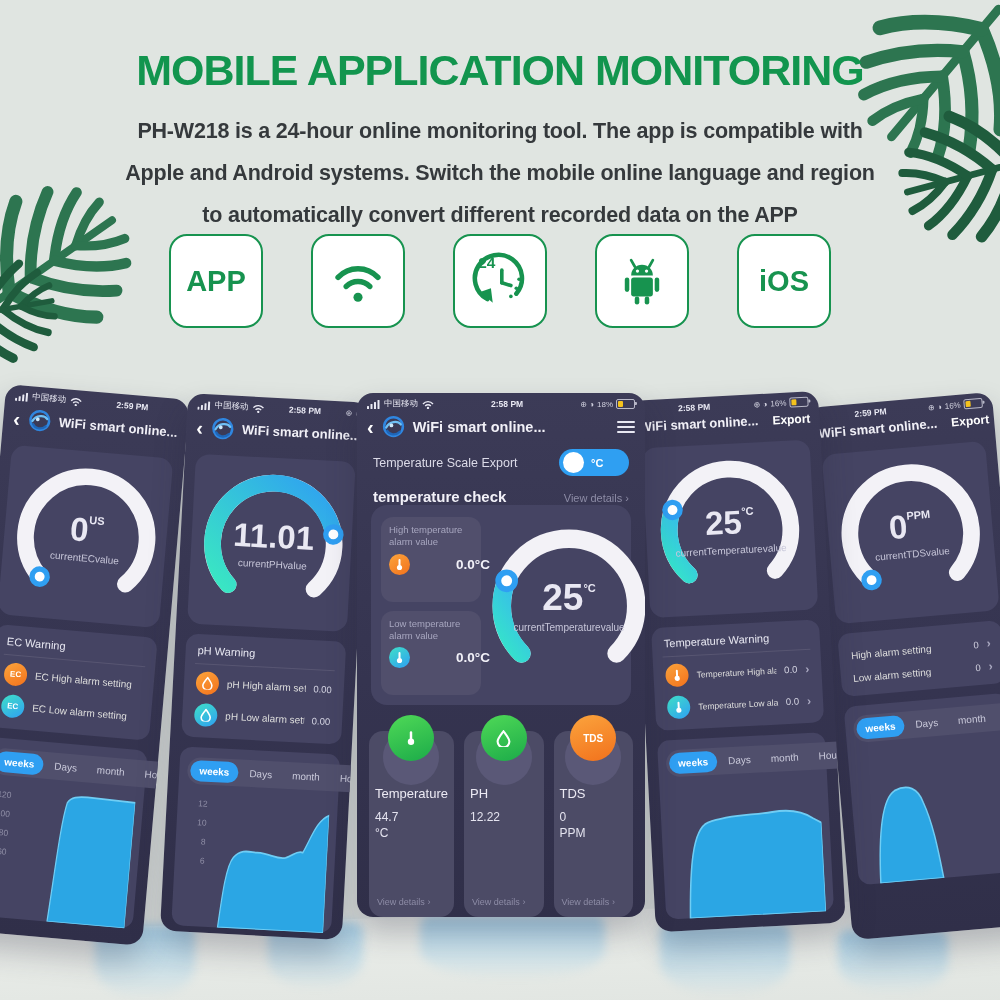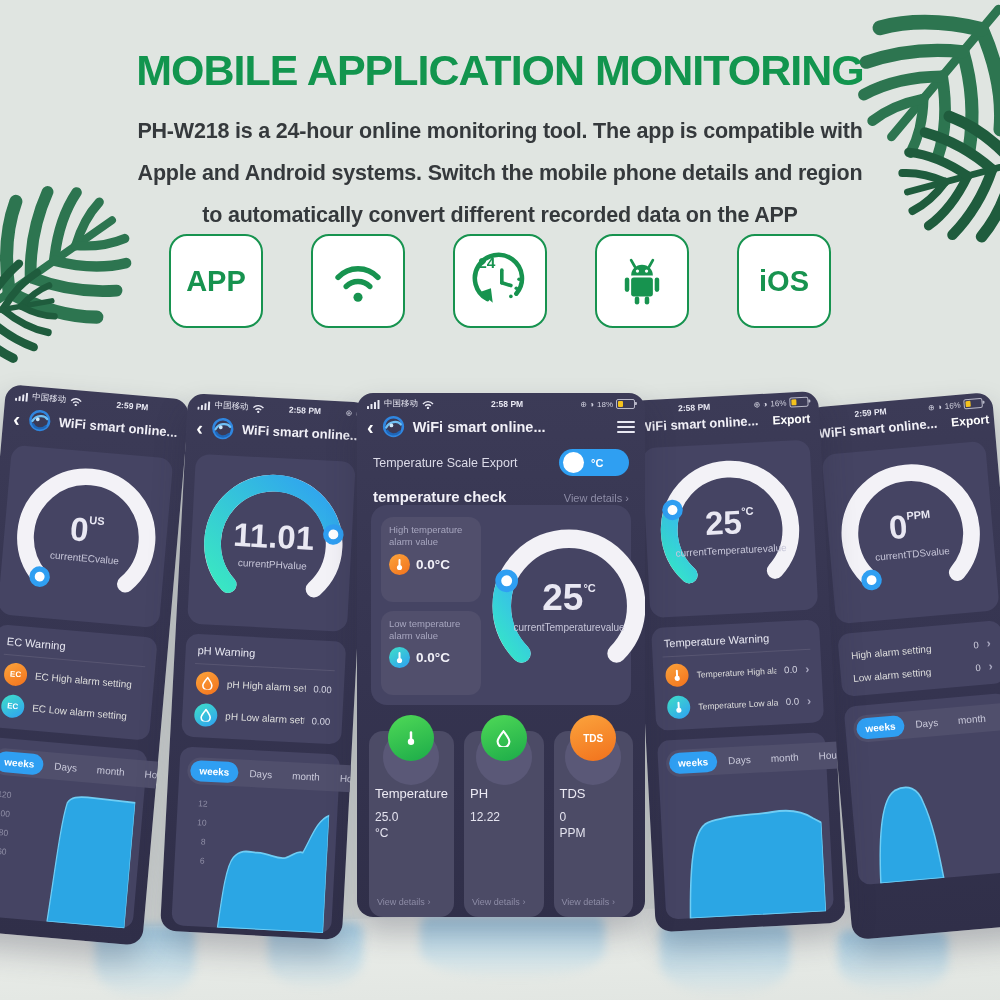--- a/index.html
+++ b/index.html
@@ -104,21 +104,21 @@
   .tgl .tv{font-size:11px;font-weight:bold;color:#fff;}
   .secrow{display:flex;align-items:baseline;justify-content:space-between;padding:6px 16px 0;}
   .sectitle{font-size:15px;font-weight:bold;color:#f2f1f8;}
   .seclink{font-size:11px;color:#8d8ca6;}
   .bigcard{margin:0 14px;background:#454463;border-radius:16px;padding:12px 8px 10px 10px;display:flex;gap:4px;height:178px;}
   .minis{display:flex;flex-direction:column;gap:9px;width:100px;flex:0 0 auto;}
   .mini{background:#514f6c;border-radius:12px;padding:7px 8px;flex:1;}
   .mini .ml{font-size:9.5px;color:#a7a6bf;line-height:1.3;}
   .mini .mv{display:flex;align-items:center;gap:6px;margin-top:5px;}
   .mico{width:21px;height:21px;border-radius:50%;display:flex;align-items:center;justify-content:center;flex:0 0 auto;}
-  .mini .num{font-size:13.5px;font-weight:bold;color:#f2f1f8;}
+  .mini .num{font-size:13.5px;font-weight:bold;color:#f2f1f8;margin-left:40px;}
   .g3{flex:1;display:flex;align-items:center;justify-content:center;}
   
   .bcards{display:flex;gap:10px;margin:26px 12px 0;}
   .bcard{flex:1;background:#4c4b66;border-radius:14px;height:186px;position:relative;padding:56px 6px 8px;box-sizing:border-box;}
   .halo{position:absolute;top:-2px;left:50%;transform:translateX(-50%);width:56px;height:56px;border-radius:50%;background:#5a5877;}
   .cico{position:absolute;top:-16px;left:50%;transform:translateX(-50%);width:46px;height:46px;border-radius:50%;
     display:flex;align-items:center;justify-content:center;font-size:10px;font-weight:bold;color:#fff;}
   .cico.green{background:linear-gradient(160deg,#4fd957,#1cab49);}
   .cico.orange{background:linear-gradient(160deg,#fba43d,#f2711c);}
   .bt{font-size:13px;color:#eceaf4;line-height:1.15;}
@@ -188,21 +188,21 @@
       <use href="#leafshape"></use>
     </svg></div>
 <div class="leaf leafR2 dark"><svg viewBox="0 0 120 130">
       <use href="#leafshape"></use>
     </svg></div>
 
 <div class="hdr">
   <h1>MOBILE APPLICATION MONITORING</h1>
   <p>
     <span>PH-W218 is a 24-hour online monitoring tool. The app is compatible with</span><br>
-    <span>Apple and Android systems. Switch the mobile phone details and region</span><br>
+    <span>Apple and Android systems. Switch the mobile online language and region</span><br>
     <span>to automatically convert different recorded data on the APP</span>
   </p>
 </div>
 
 <div class="badges">
   <div class="badge">
       <span class="btxt">APP</span>
     </div>
   <div class="badge">
     <svg viewBox="0 0 64 64">
@@ -469,21 +469,21 @@
   </div>
   <div class="bcards">
     <div class="bcard">
       <span class="halo"></span>
       <span class="cico green">
           <svg width="16" height="16" viewBox="0 0 13 13">
             <use href="#thermo"></use>
           </svg>
         </span>
       <div class="bt">Temperature</div>
-      <div class="bv"><span>25.0</span><br><span>°C</span></div>
+      <div class="bv"><span>44.7</span><br><span>°C</span></div>
       <div class="blink"><span>View details</span> <span>›</span></div>
     </div>
     <div class="bcard">
       <span class="halo"></span>
       <span class="cico green">
           <svg width="17" height="17" viewBox="0 0 13 13">
             <use href="#dropic"></use>
           </svg>
         </span>
       <div class="bt">PH</div>

